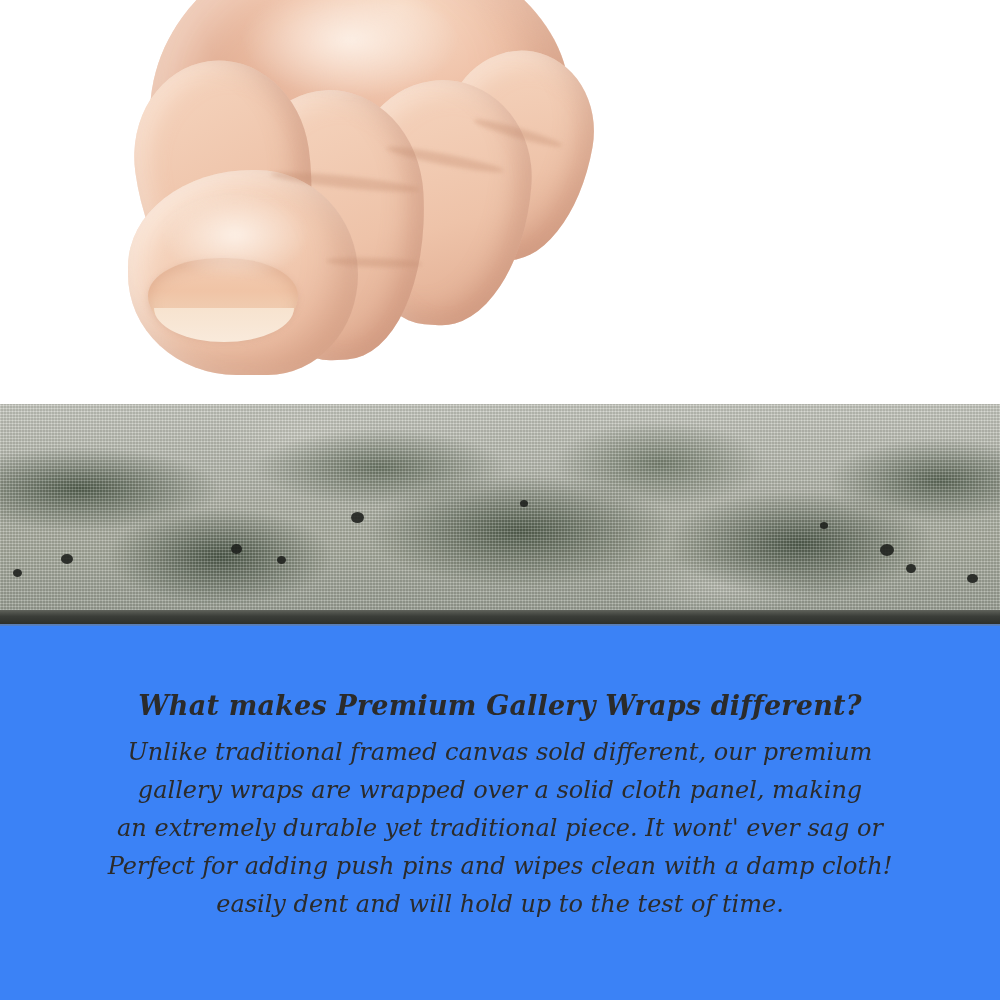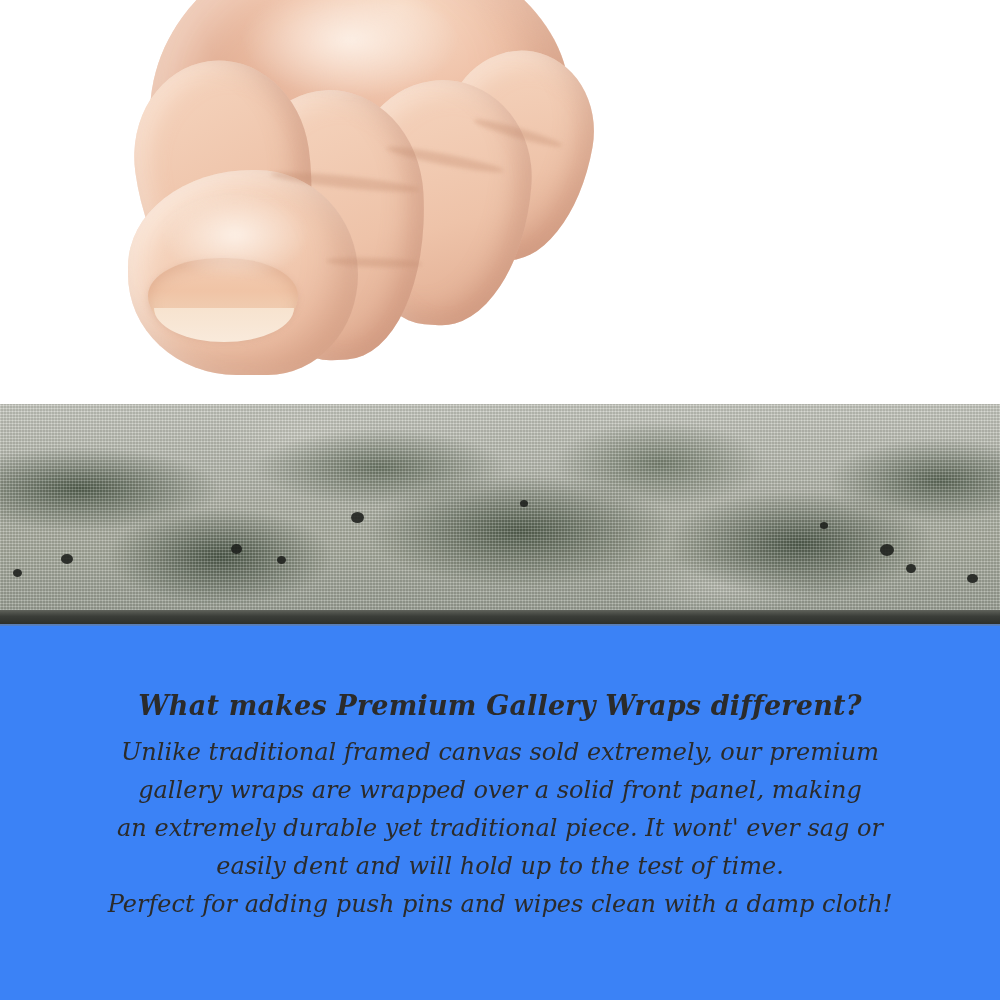--- a/index.html
+++ b/index.html
@@ -227,20 +227,20 @@
       <div class="speck" style="left:967px; top:170px; width:11px; height:9px;"></div>
       <div class="speck" style="left:820px; top:118px; width:8px;  height:7px;"></div>
       <div class="speck" style="left:520px; top:96px;  width:8px;  height:7px;"></div>
     </div>
     <div class="edge-dark"></div>
     <div class="edge-shadow"></div>
   </div>
 
   <div class="caption">
     <div class="caption-heading">What makes Premium Gallery Wraps different?</div>
-    <div class="caption-line">Unlike traditional framed canvas sold extremely, our premium</div>
-    <div class="caption-line">gallery wraps are wrapped over a solid front panel, making</div>
+    <div class="caption-line">Unlike traditional framed canvas sold different, our premium</div>
+    <div class="caption-line">gallery wraps are wrapped over a solid cloth panel, making</div>
     <div class="caption-line">an extremely durable yet traditional piece. It wont' ever sag or</div>
+    <div class="caption-line">Perfect for adding push pins and wipes clean with a damp cloth!</div>
     <div class="caption-line">easily dent and will hold up to the test of time.</div>
-    <div class="caption-line">Perfect for adding push pins and wipes clean with a damp cloth!</div>
   </div>
 
 </div>
 
 </body></html>

